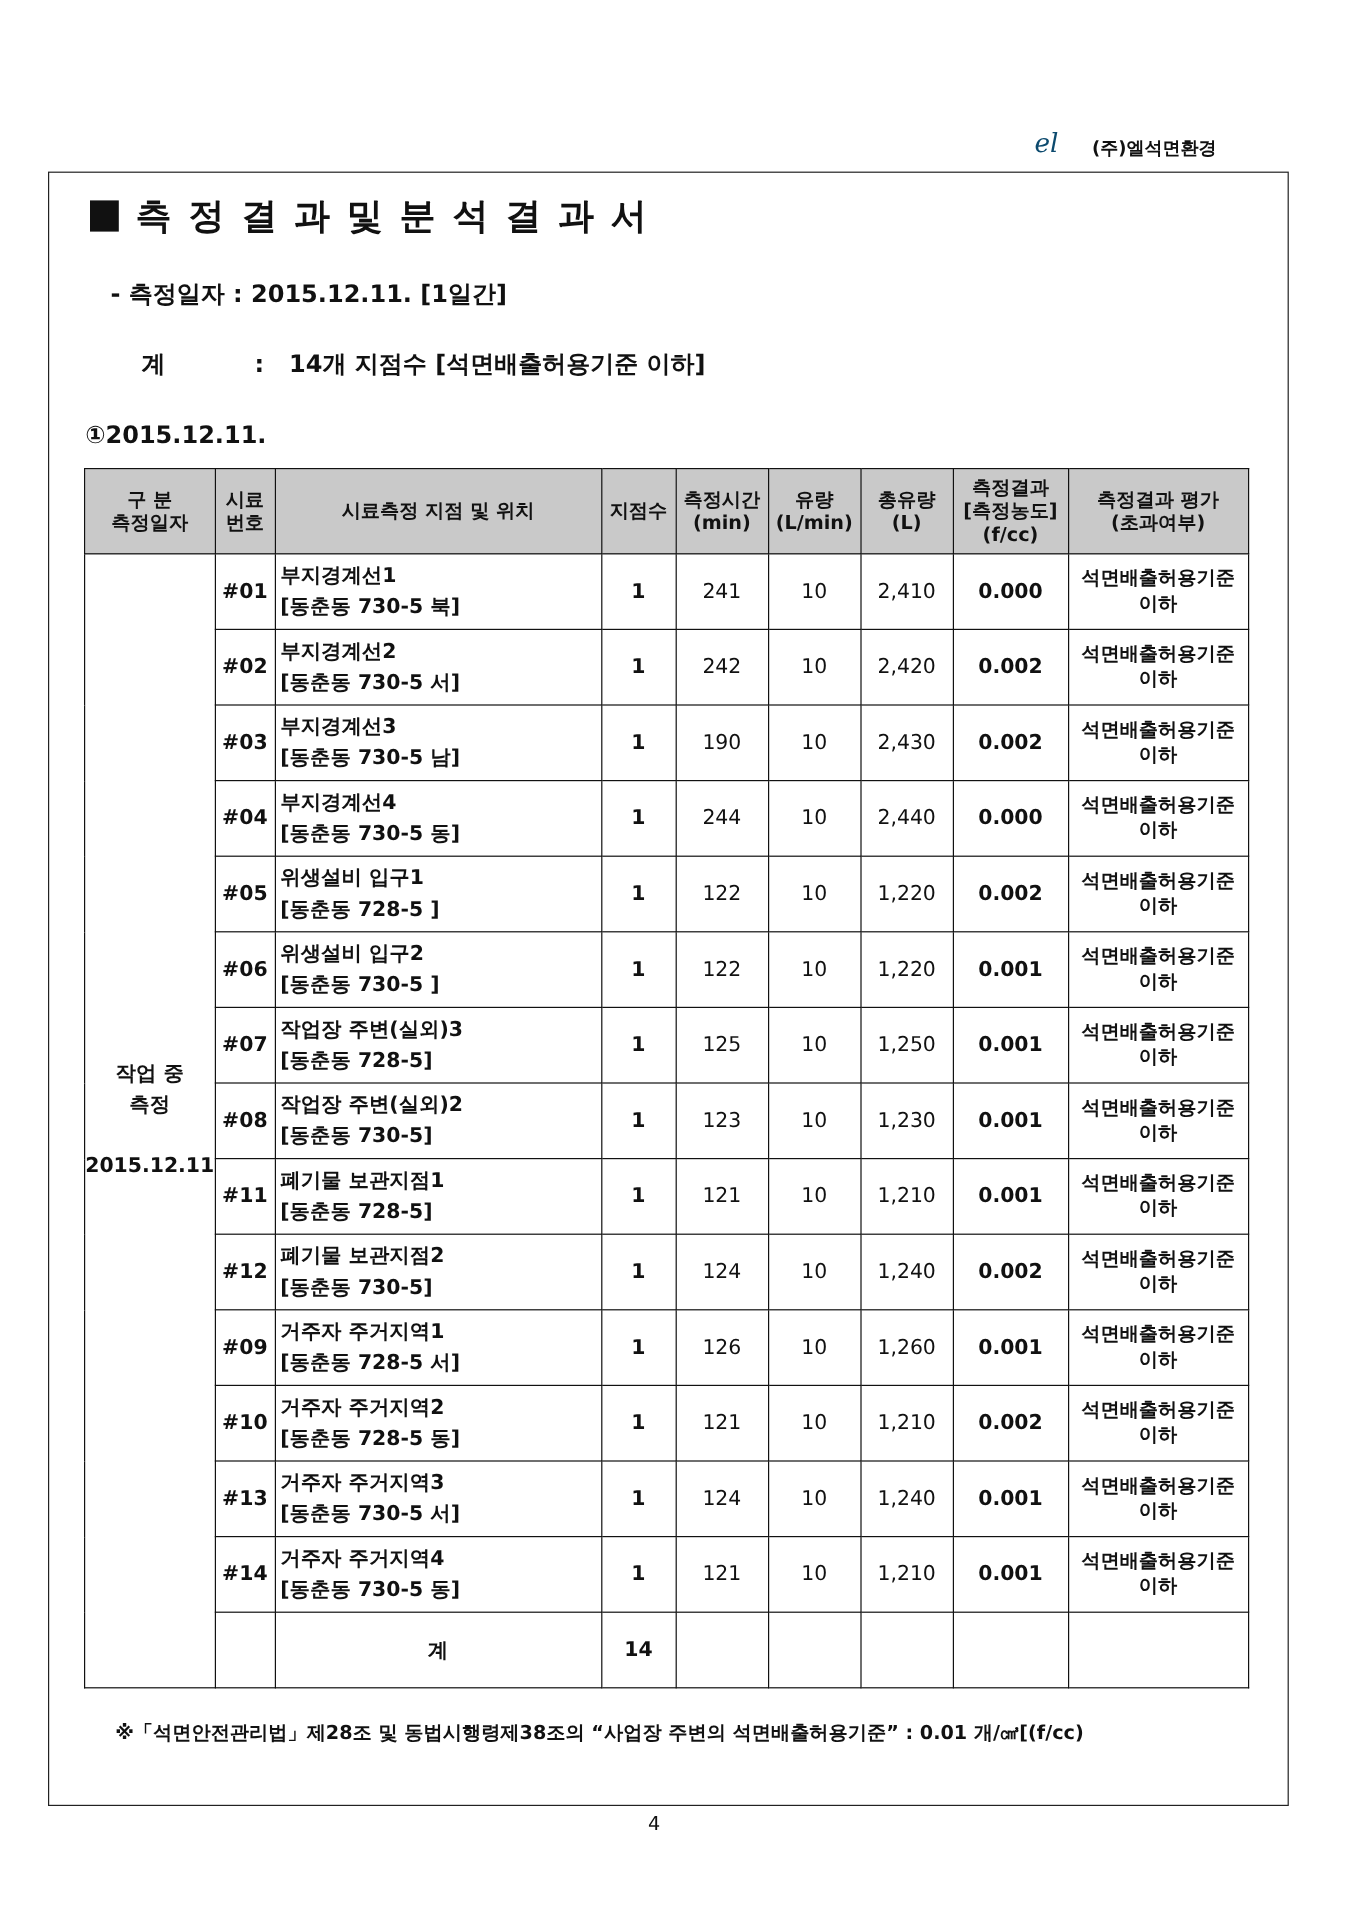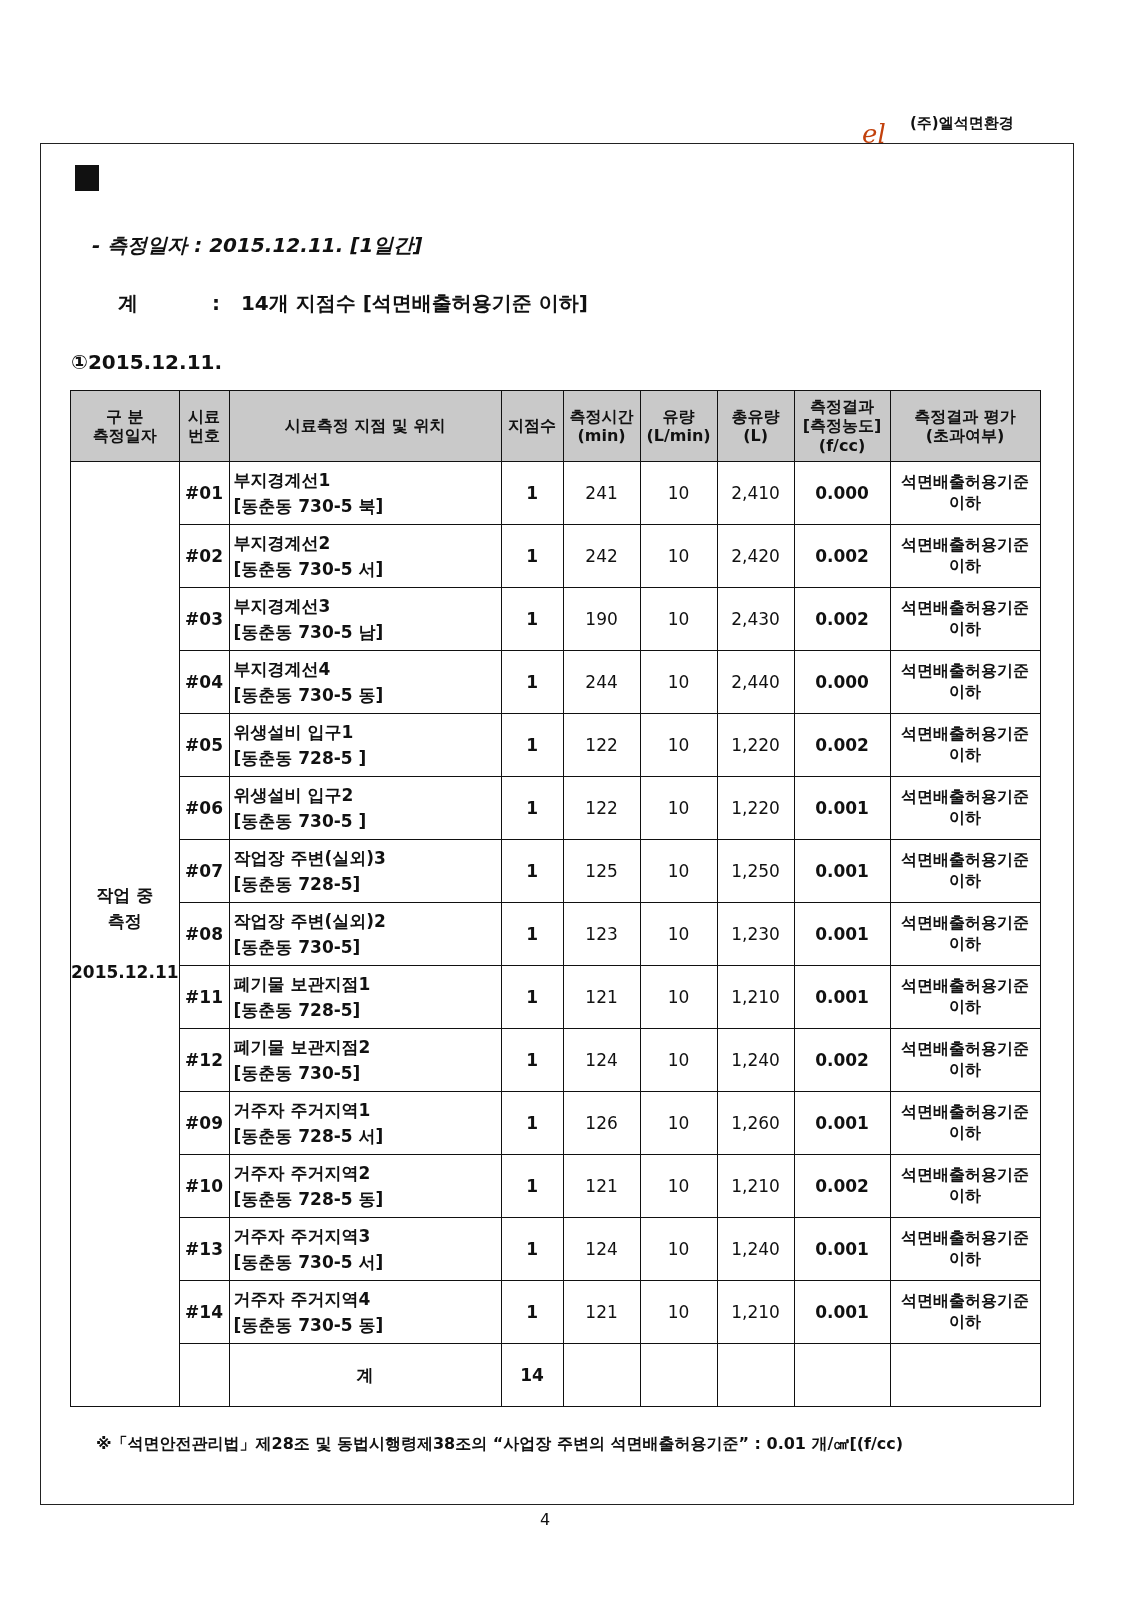--- a/index.html
+++ b/index.html
@@ -1,27 +1,27 @@
 <!DOCTYPE html>
 <html><head>
 <meta charset="utf-8">
 <style>
   html, body { margin:0; padding:0; background:#ffffff; }
   body { width:1130px; height:1600px; position:relative; overflow:hidden;
          font-family:"DejaVu Sans", "Liberation Sans", sans-serif; color:#111; }
-  .logo { position:absolute; left:862px; top:119px; font-family:"DejaVu Serif", serif;
-          font-style:italic; font-size:26px; color:#c2410c; }
+  .logo { position:absolute; left:862px; top:108px; font-family:"DejaVu Serif", serif;
+          font-style:italic; font-size:22px; color:#0c4a6e; }
   .company { position:absolute; left:910px; top:114px; font-size:15px; font-weight:bold; }
   .frame { position:absolute; left:40px; top:143px; width:1034px; height:1362px;
            border:1.5px solid #222; box-sizing:border-box; }
   .title { position:absolute; left:75px; top:160px; font-size:30px; font-weight:bold;
            letter-spacing:14px; }
   .title .sq { display:inline-block; width:24px; height:26px; background:#111;
                vertical-align:-3px; margin-right:14px; }
-  .line1 { position:absolute; left:92px; top:232px; font-size:20px; font-weight:bold;font-style:italic; }
+  .line1 { position:absolute; left:92px; top:232px; font-size:20px; font-weight:bold; }
   .line2 { position:absolute; left:118px; top:290px; font-size:20px; font-weight:bold; }
   .line2 .sep { display:inline-block; width:74px; }
   .section { position:absolute; left:71px; top:350px; font-size:20px; font-weight:bold; }
 
   table.res { position:absolute; left:70px; top:390px; border-collapse:collapse;
               font-size:17px; }
   table.res td, table.res th { border:1.5px solid #111; padding:0; text-align:center;
               vertical-align:middle; }
   table.res th { background:#c9c9c9; font-weight:bold; font-size:16px; line-height:1.2;
               height:70px; }
@@ -39,21 +39,21 @@
   .pageno { position:absolute; left:540px; top:1510px; font-size:16px; }
 </style>
 </head>
 <body>
 
 <span class="logo">el</span>
 <span class="company">(주)엘석면환경</span>
 
 <div class="frame"></div>
 
-<div class="title"><span class="sq"></span></div>
+<div class="title"><span class="sq"></span><span>측정결과및분석결과서</span></div>
 
 <div class="line1">- 측정일자 : 2015.12.11. [1일간]</div>
 <div class="line2"><span>계</span><span class="sep"></span><span>:</span>&nbsp;&nbsp;&nbsp;<span>14개 지점수 [석면배출허용기준 이하]</span></div>
 
 <div class="section">①2015.12.11.</div>
 
 <table class="res">
   <colgroup>
     <col style="width:95px">
       <col style="width:50px">

